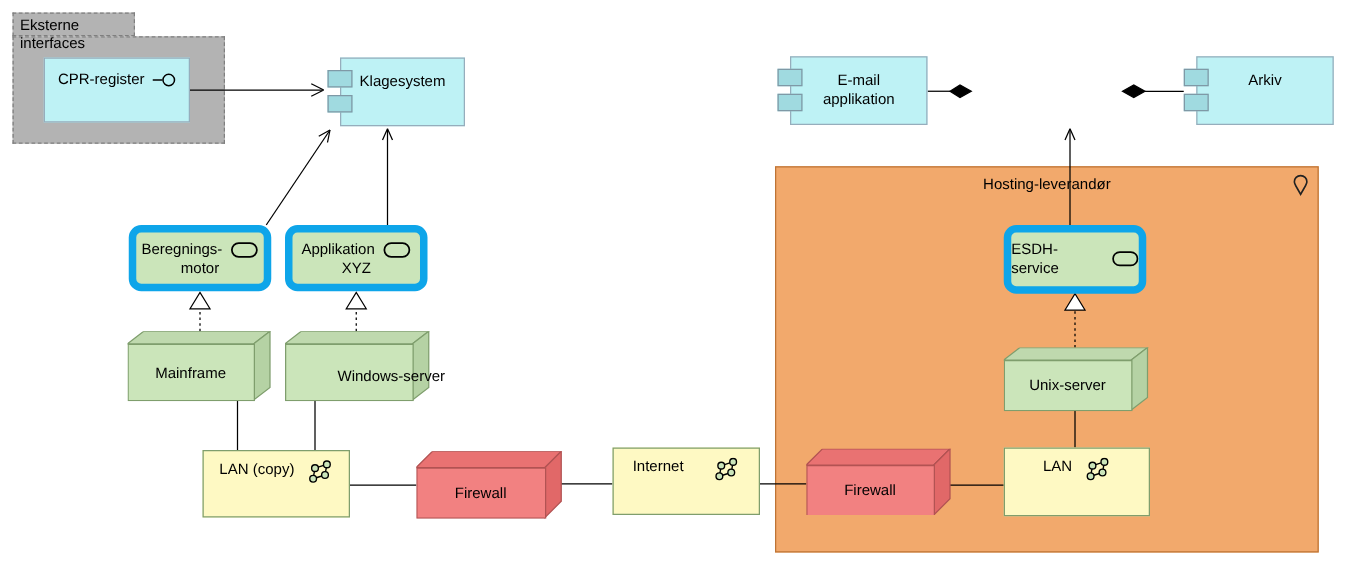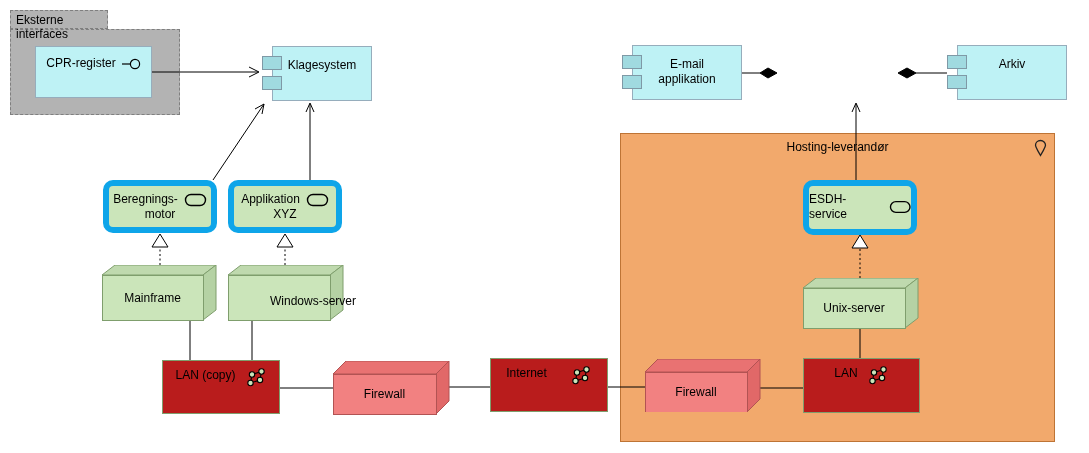--- a/index.html
+++ b/index.html
@@ -23,21 +23,21 @@
   .port{position:absolute;left:-11px;width:20px;height:14px;background:#a0dae0;
         border:1px solid #7f99a6;box-sizing:border-box;z-index:4;}
 
   
   .app{position:absolute;background:#cbe5ba;border:6px solid #0ea5e9;border-radius:10px;
        box-sizing:border-box;z-index:3;padding-top:6px;line-height:15px;}
   .app-row{display:flex;justify-content:center;align-items:center;gap:6px;}
   .app-row2{text-align:center;}
 
   
-  .net{position:absolute;background:#b91c1c;border:1px solid #7f9e6d;box-sizing:border-box;
+  .net{position:absolute;background:#fef9c3;border:1px solid #7f9e6d;box-sizing:border-box;
        z-index:3;display:flex;justify-content:center;align-items:flex-start;gap:10px;padding-top:7px;}
 
   
   .n3d{position:absolute;z-index:3;}
   .n3d-label{position:absolute;z-index:4;display:flex;align-items:center;justify-content:center;text-align:center;}
 
   
   #connections{position:absolute;left:0;top:0;z-index:2;}
   .ln{stroke:#000;stroke-width:1;fill:none;}
   .dash{stroke:#000;stroke-width:1;fill:none;stroke-dasharray:2,2.5;}

